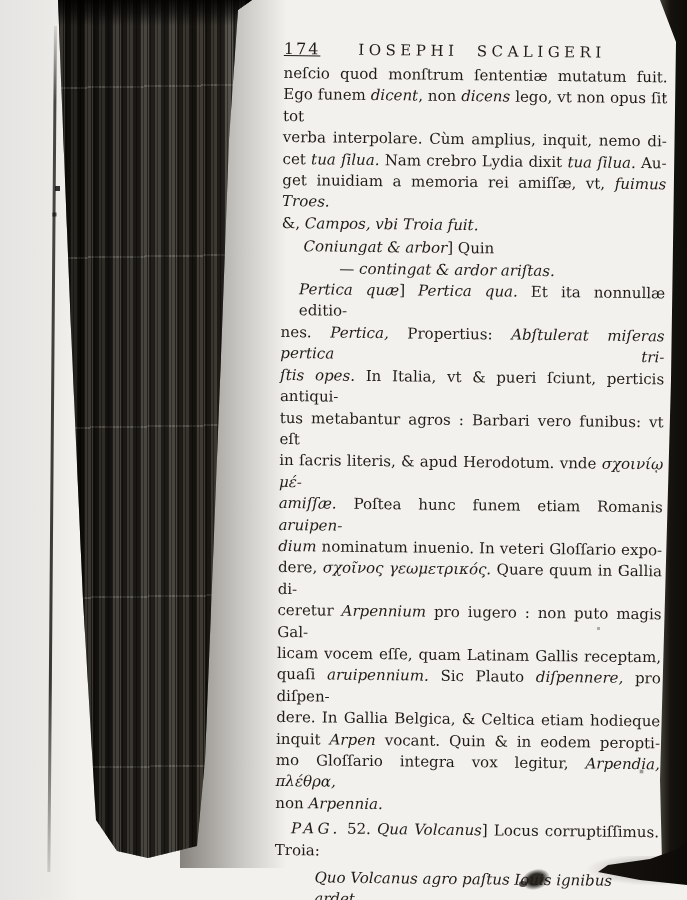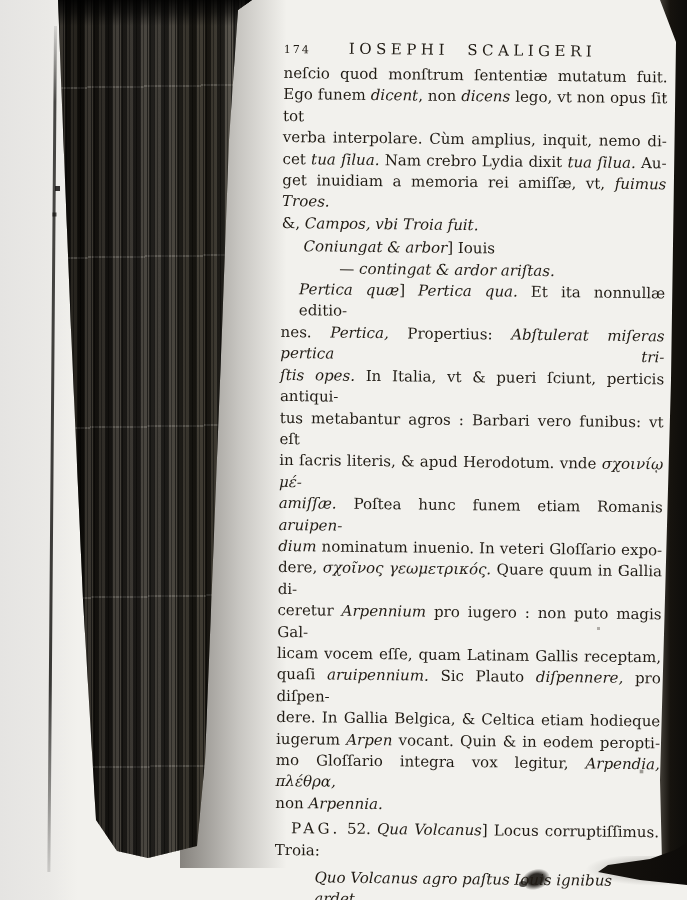--- a/index.html
+++ b/index.html
@@ -49,27 +49,27 @@
     background:radial-gradient(ellipse at 45% 50%,rgba(24,21,17,.9) 0 38%,rgba(24,21,17,0) 72%);
     transform:rotate(-18deg);}
   .hook-dot{position:absolute;left:519px;top:881px;width:8px;height:6px;border-radius:50%;
     background:rgba(24,21,17,.75);filter:blur(.5px);}
 
   
   .text-body{position:absolute;left:284px;top:38px;width:384px;
     transform:rotate(0.65deg);transform-origin:left top;
     color:#201b14;font-size:15px;line-height:21.4px;}
   .hdr{display:flex;align-items:baseline;height:24px;margin-bottom:1px;}
-  .pg-num{font-size:11px;letter-spacing:2px;}
+  .pg-num{font-size:16px;letter-spacing:2px;text-decoration:underline;}
   .run-title{margin-left:38px;font-size:15px;letter-spacing:4.5px;word-spacing:9px;}
   .line{min-height:21.4px;}
   .line.j{text-align:justify;text-align-last:justify;}
   .s-r{font-style:normal;}
   .s-i{font-style:italic;}
-  .s-sp{letter-spacing:3.5px;}
+  .s-sp{letter-spacing:3.5px;font-style:italic;}
 </style>
 </head>
 <body>
 
 <div class="scan">
   <div class="margin-shade"></div>
   <div class="gutter-shadow"></div>
   <div class="fore-edge"></div>
   <div class="spine-line"></div>
   <div class="speck"></div>
@@ -84,35 +84,35 @@
       <span class="pg-num">174</span>
       <span class="run-title">IOSEPHI SCALIGERI</span>
     </div>
     <div id="lines">
         <div class="line j"><span class="s-r">neſcio quod monſtrum ſententiæ mutatum fuit.</span></div>
         <div class="line j"><span class="s-r">Ego funem </span><span class="s-i">dicent</span><span class="s-r">, non </span><span class="s-i">dicens</span><span class="s-r"> lego, vt non opus ſit tot</span></div>
         <div class="line j"><span class="s-r">verba interpolare.  Cùm amplius, inquit, nemo di-</span></div>
         <div class="line j"><span class="s-r">cet </span><span class="s-i">tua ſilua.</span><span class="s-r">  Nam crebro Lydia dixit </span><span class="s-i">tua ſilua.</span><span class="s-r"> Au-</span></div>
         <div class="line j"><span class="s-r">get inuidiam a memoria rei amiſſæ, vt, </span><span class="s-i">fuimus Troes.</span></div>
         <div class="line"><span class="s-r">&amp;, </span><span class="s-i">Campos, vbi Troia fuit.</span></div>
-        <div class="line" style="margin-left: 22px; margin-top: 2px;"><span class="s-i">Coniungat &amp; arbor</span><span class="s-r">] Iouis</span></div>
+        <div class="line" style="margin-left: 22px; margin-top: 2px;"><span class="s-i">Coniungat &amp; arbor</span><span class="s-r">] Quin</span></div>
         <div class="line" style="margin-left: 58px;"><span class="s-r">— </span><span class="s-i">contingat &amp; ardor ariſtas.</span></div>
         <div class="line j" style="margin-left: 18px;"><span class="s-i">Pertica quæ</span><span class="s-r">] </span><span class="s-i">Pertica qua.</span><span class="s-r">  Et ita nonnullæ editio-</span></div>
         <div class="line j"><span class="s-r">nes. </span><span class="s-i">Pertica,</span><span class="s-r"> Propertius: </span><span class="s-i">Abſtulerat miſeras pertica tri-</span></div>
         <div class="line j"><span class="s-i">ſtis opes.</span><span class="s-r"> In Italia, vt &amp; pueri ſciunt, perticis antiqui-</span></div>
         <div class="line j"><span class="s-r">tus metabantur agros : Barbari vero funibus: vt eſt</span></div>
         <div class="line j"><span class="s-r">in ſacris literis, &amp; apud Herodotum. vnde </span><span class="s-i">σχοινίῳ μέ-</span></div>
         <div class="line j"><span class="s-i">amiſſæ.</span><span class="s-r"> Poſtea hunc funem etiam Romanis </span><span class="s-i">aruipen-</span></div>
         <div class="line j"><span class="s-i">dium</span><span class="s-r"> nominatum inuenio. In veteri Gloſſario expo-</span></div>
         <div class="line j"><span class="s-r">dere, </span><span class="s-i">σχοῖνος γεωμετρικός.</span><span class="s-r"> Quare quum in Gallia di-</span></div>
         <div class="line j"><span class="s-r">ceretur </span><span class="s-i">Arpennium</span><span class="s-r"> pro iugero : non puto magis Gal-</span></div>
         <div class="line j"><span class="s-r">licam vocem eſſe, quam Latinam Gallis receptam,</span></div>
         <div class="line j"><span class="s-r">quaſi </span><span class="s-i">aruipennium.</span><span class="s-r"> Sic Plauto </span><span class="s-i">diſpennere,</span><span class="s-r"> pro diſpen-</span></div>
         <div class="line j"><span class="s-r">dere.  In Gallia Belgica, &amp; Celtica etiam hodieque</span></div>
-        <div class="line j"><span class="s-r">iugerum </span><span class="s-i">Arpen</span><span class="s-r"> vocant.  Quin &amp; in eodem peropti-</span></div>
+        <div class="line j"><span class="s-r">inquit </span><span class="s-i">Arpen</span><span class="s-r"> vocant.  Quin &amp; in eodem peropti-</span></div>
         <div class="line j"><span class="s-r">mo Gloſſario integra vox legitur, </span><span class="s-i">Arpendia, πλέθρα,</span></div>
         <div class="line"><span class="s-r">non </span><span class="s-i">Arpennia.</span></div>
         <div class="line j" style="margin-left: 16px; margin-top: 4px;"><span class="s-sp">PAG.</span><span class="s-r"> 52. </span><span class="s-i">Qua Volcanus</span><span class="s-r">] Locus corruptiſſimus.</span></div>
         <div class="line"><span class="s-r">Troia:</span></div>
         <div class="line" style="margin-left: 40px; margin-top: 6px;"><span class="s-i">Quo Volcanus agro paſtus Iouis ignibus ardet.</span></div>
       </div>
 
   </div>
 </div>
 

